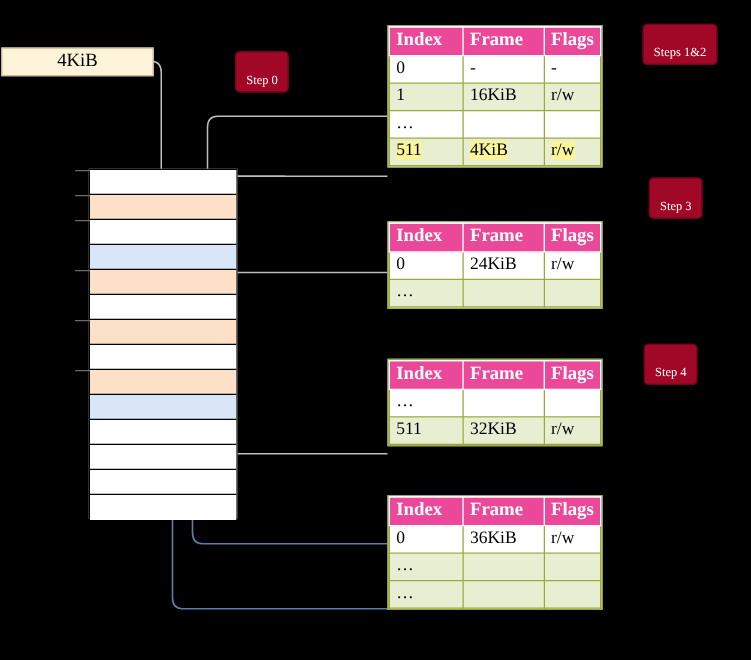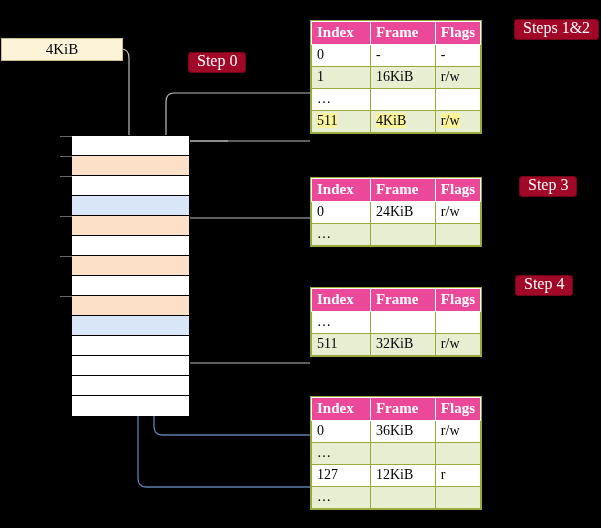--- a/index.html
+++ b/index.html
@@ -11,26 +11,26 @@
   svg.wires{position:absolute;left:0;top:0;width:601px;height:528px;}
 
   
   .vabox{position:absolute;left:1px;top:38px;width:120px;height:21px;
          background:#fdf3d8;border:1px solid #c9bd8e;
          display:flex;align-items:center;justify-content:center;
          font-size:15px;line-height:1;}
 
   
   .badge{position:absolute;background:#a10726;color:#fff;
-         border-radius:4px;padding:0 9px 3px;font-size:16px;
+         border-radius:4px;padding:18px 9px 3px;font-size:10px;
          line-height:1.15;white-space:nowrap;
          box-shadow:0 0 0 1px #6e0519 inset;}
-  .badge.b0{left:188px;top:52px;}
+  .badge.b0{left:188px;top:41px;}
   .badge.b12{left:514px;top:19px;}
-  .badge.b3{left:519px;top:176px;}
+  .badge.b3{left:519px;top:142px;}
   .badge.b4{left:515px;top:275px;}
 
   
   .memcol{position:absolute;left:71px;top:135px;width:119px;height:280px;
           border:1px solid #000;box-sizing:border-box;background:#fff;}
   .memrow{height:20px;box-sizing:border-box;border-bottom:1px solid #000;
           background:#fff;}
   .memrow:last-child{border-bottom:none;}
   .memrow.orange{background:#fde0c8;}
   .memrow.blue{background:#d9e6f7;}
@@ -232,25 +232,20 @@
           <tr>
             <td class="col-index ">0</td>
             <td class="col-frame ">36KiB</td>
             <td class="">r/w</td>
           </tr>
           <tr class="alt">
             <td class="col-index ">…</td>
             <td class="col-frame "></td>
             <td class=""></td>
           </tr>
-          <tr>
-            <td class="col-index ">127</td>
-            <td class="col-frame ">12KiB</td>
-            <td class="">r</td>
-          </tr>
           <tr class="alt">
             <td class="col-index ">…</td>
             <td class="col-frame "></td>
             <td class=""></td>
           </tr>
         </tbody>
       </table>
     </div>
 
 </div>

